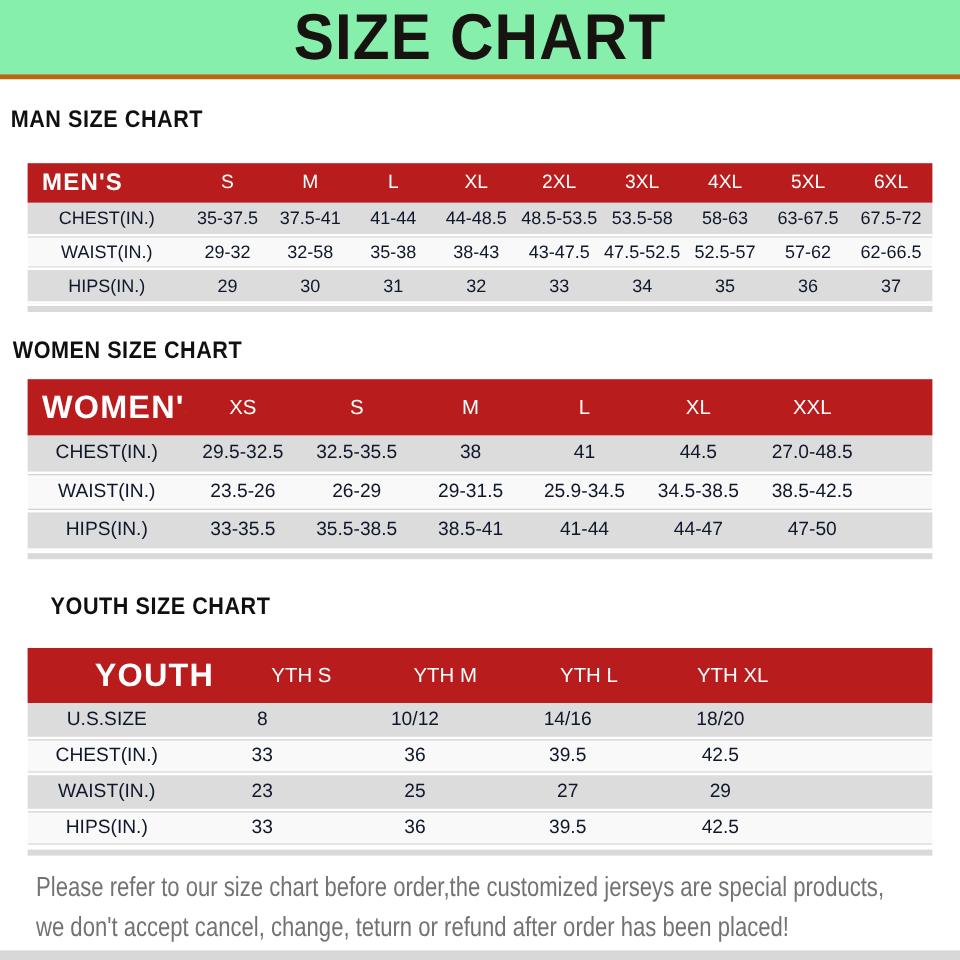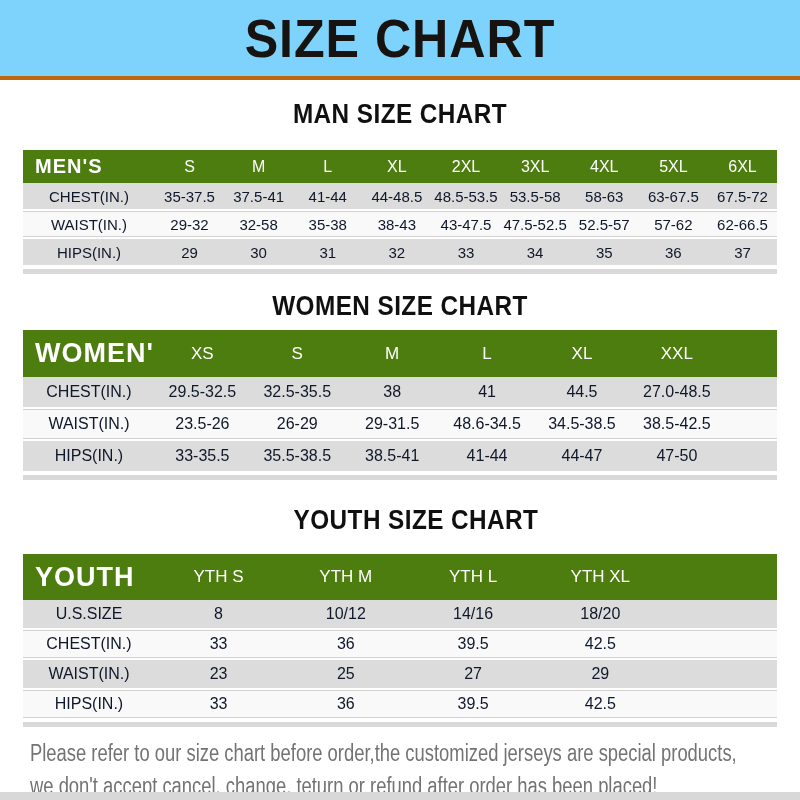--- a/index.html
+++ b/index.html
@@ -6,47 +6,47 @@
   html, body { margin: 0; padding: 0; }
   .page {
     width: 800px; height: 800px;
     background: #ffffff;
     font-family: "Liberation Sans", sans-serif;
     position: relative;
     overflow: hidden;
   }
   
   .banner {
-    height: 80px;
-    background: #7dd3fc;
+    height: 66px;
+    background: #86efac;
     border-bottom: 4px solid #BE650F;
     display: flex; align-items: center; justify-content: center;
   }
   .banner-title {
     display: inline-block;
     font-size: 54px; font-weight: 800; color: #171310;
     letter-spacing: 1px; white-space: nowrap;
     transform: scaleX(0.93);
   }
   
   .section-title {
-    margin: 0; text-align: center; color: #101010;
-    font-size: 27px; font-weight: 800; line-height: 36px;
+    margin: 0; text-align: left; color: #101010;
+    font-size: 20px; font-weight: 800; line-height: 36px;
   }
   .section-title span { display: inline-block; transform: scaleX(0.9); white-space: nowrap; letter-spacing: 0.5px; }
   #title-men   { margin: 16px 0 18px 0; }
   #title-women { margin: 14px 0 6px 0; }
   #title-youth { margin: 22px 0 16px 0; padding-left: 32px; }
   
   .size-table { margin: 0 23px; }
   .trow { display: flex; align-items: center; }
-  .trow.header { background: #4d7c0f; color: #ffffff; }
+  .trow.header { background: #b91c1c; color: #ffffff; }
   .sec-0 .trow.header { height: 33px; }
   .sec-1 .trow.header { height: 47px; }
-  .sec-2 .trow.header { height: 46px; }
+  .sec-2 .trow.header { height: 46px; padding-left: 44px; }
   .trow.data { color: #0f172a; border-bottom: 2px solid #ffffff; }
   .sec-0 .trow.data { height: 28px; font-size: 15px; }
   .sec-1 .trow.data { height: 32px; font-size: 16px; }
   .sec-2 .trow.data { height: 30px; font-size: 16px; }
   .trow.shade { background: #DCDCDC; }
   .trow.plain { background: #F9F9F9; box-shadow: inset 0 1px 0 #d2d2d2, inset 0 -1px 0 #d2d2d2; }
   .cell { text-align: center; overflow: hidden; white-space: nowrap; }
   .label-cell { flex: 0 0 17.5%; }
   .header-label { text-align: left; padding-left: 12px; font-weight: 800; letter-spacing: 1px; }
   .sec-0 .header-label { font-size: 20px; }
@@ -162,21 +162,21 @@
         <div class="cell value-cell">41</div>
         <div class="cell value-cell">44.5</div>
         <div class="cell value-cell">27.0-48.5</div>
         <div class="cell spacer"></div>
       </div>
       <div class="trow data plain">
         <div class="cell label-cell">WAIST(IN.)</div>
         <div class="cell value-cell">23.5-26</div>
         <div class="cell value-cell">26-29</div>
         <div class="cell value-cell">29-31.5</div>
-        <div class="cell value-cell">48.6-34.5</div>
+        <div class="cell value-cell">25.9-34.5</div>
         <div class="cell value-cell">34.5-38.5</div>
         <div class="cell value-cell">38.5-42.5</div>
         <div class="cell spacer"></div>
       </div>
       <div class="trow data shade">
         <div class="cell label-cell">HIPS(IN.)</div>
         <div class="cell value-cell">33-35.5</div>
         <div class="cell value-cell">35.5-38.5</div>
         <div class="cell value-cell">38.5-41</div>
         <div class="cell value-cell">41-44</div>

